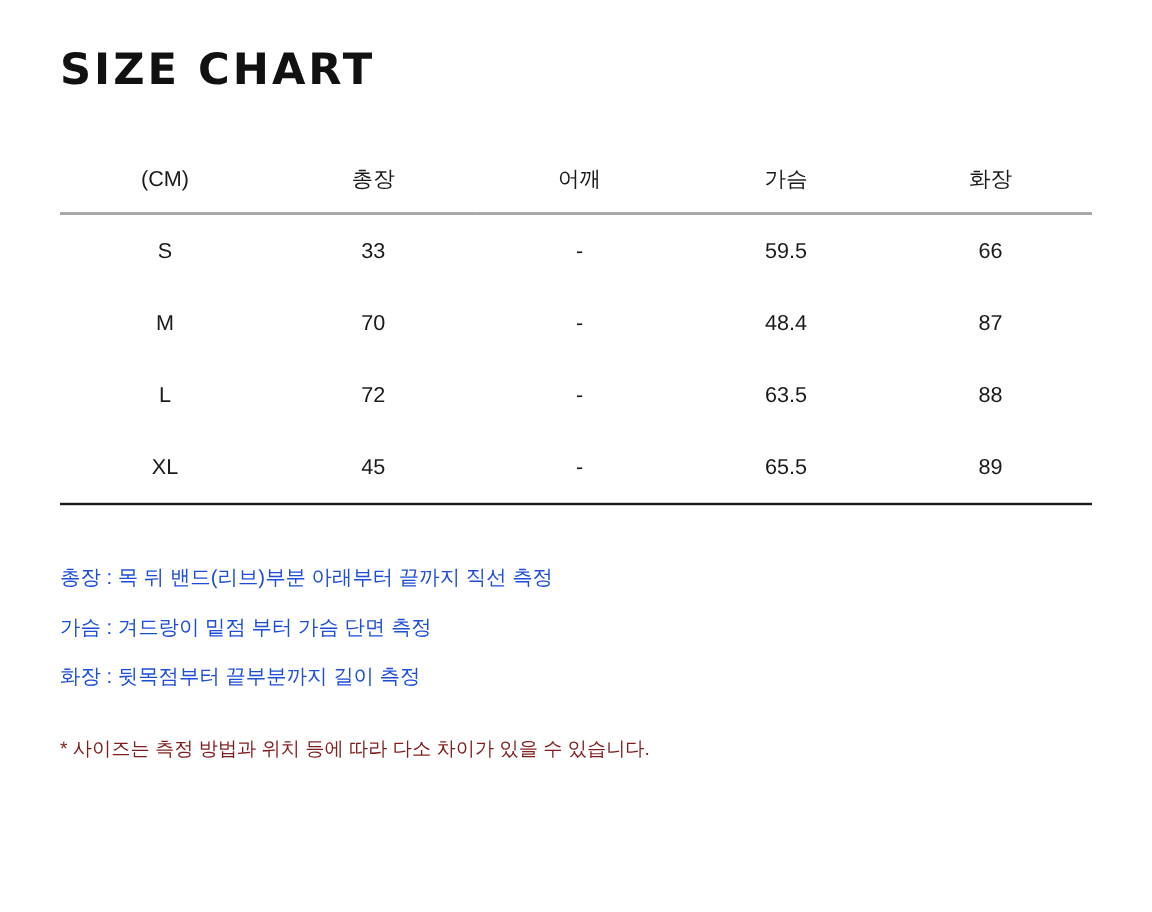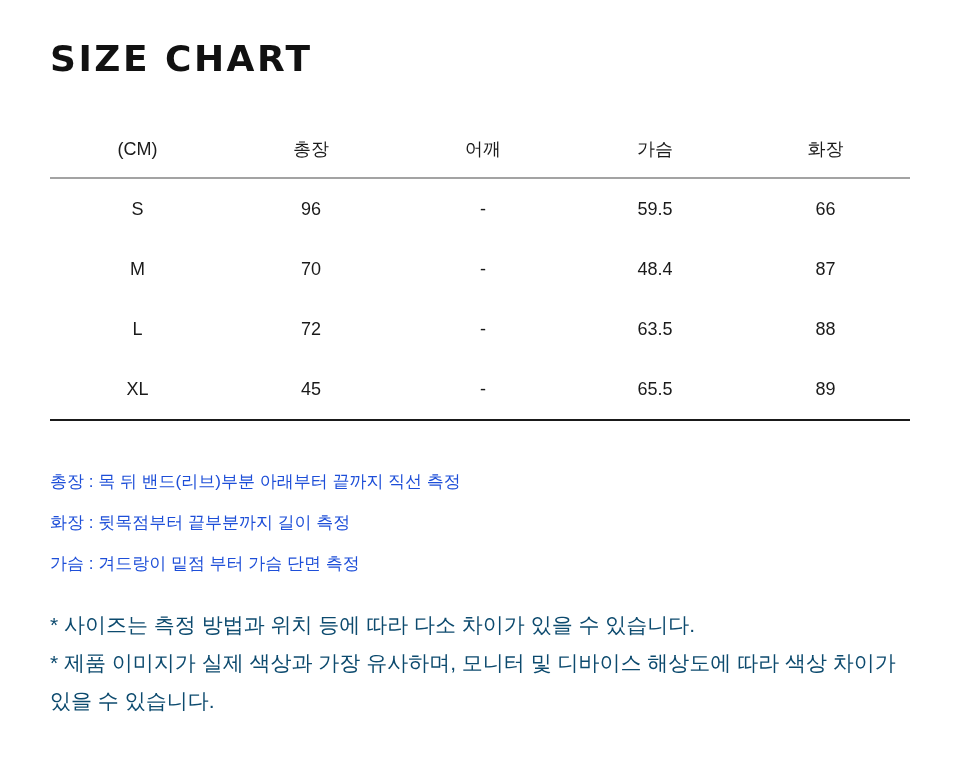--- a/index.html
+++ b/index.html
@@ -76,23 +76,23 @@
   }
   .note-line {
     font-size: 17px;
     line-height: 41px;
     color: #1d4ed8;
   }
   .disclaimers {
     margin-top: 22px;
   }
   .disclaimer-line {
-    font-size: 21px;
+    font-size: 16px;
     line-height: 38px;
-    color: #0c4a6e;
+    color: #7f1d1d;
   }
 </style>
 </head>
 <body>
 
 <div class="page">
 
   <h1 class="title">SIZE CHART</h1>
 
   <table class="size-table">
@@ -101,21 +101,21 @@
         <th class="col-label">(CM)</th>
         <th class="col-1">총장</th>
         <th class="col-2">어깨</th>
         <th class="col-3">가슴</th>
         <th class="col-4">화장</th>
       </tr>
     </thead>
     <tbody>
       <tr>
         <td>S</td>
-        <td>96</td>
+        <td>33</td>
         <td>-</td>
         <td>59.5</td>
         <td>66</td>
       </tr>
       <tr>
         <td>M</td>
         <td>70</td>
         <td>-</td>
         <td>48.4</td>
         <td>87</td>
@@ -133,22 +133,21 @@
         <td>-</td>
         <td>65.5</td>
         <td>89</td>
       </tr>
     </tbody>
   </table>
   <div class="table-bottom-rule"></div>
 
   <div class="notes">
     <div class="note-line">총장 : 목 뒤 밴드(리브)부분 아래부터 끝까지 직선 측정</div>
+    <div class="note-line">가슴 : 겨드랑이 밑점 부터 가슴 단면 측정</div>
     <div class="note-line">화장 : 뒷목점부터 끝부분까지 길이 측정</div>
-    <div class="note-line">가슴 : 겨드랑이 밑점 부터 가슴 단면 측정</div>
   </div>
 
   <div class="disclaimers">
     <div class="disclaimer-line">* 사이즈는 측정 방법과 위치 등에 따라 다소 차이가 있을 수 있습니다.</div>
-    <div class="disclaimer-line">* 제품 이미지가 실제 색상과 가장 유사하며, 모니터 및 디바이스 해상도에 따라 색상 차이가 있을 수 있습니다.</div>
   </div>
 
 </div>
 
 </body></html>

